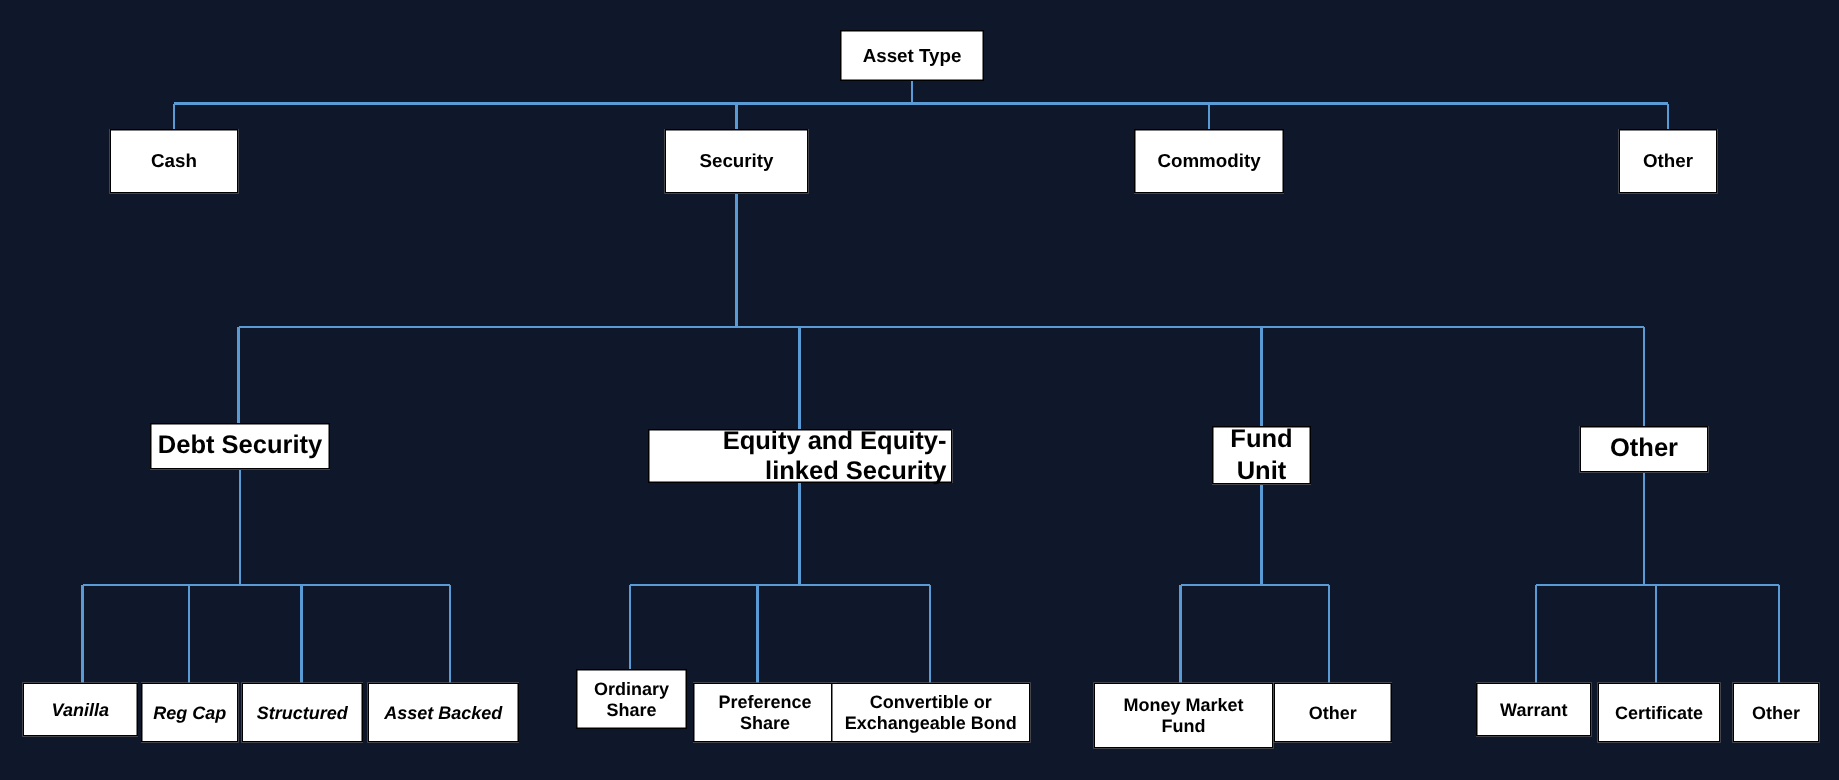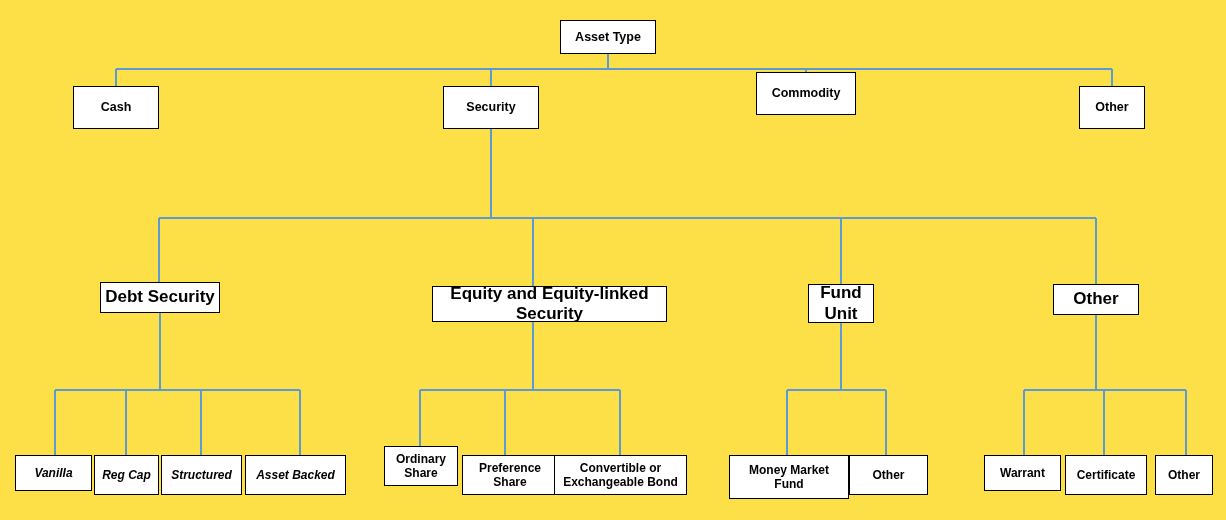--- a/index.html
+++ b/index.html
@@ -8,21 +8,21 @@
     padding: 0;
     background: #ffffff;
   }
   body {
     font-family: "Liberation Sans", sans-serif;
   }
   #diagram-root {
     position: relative;
     width: 1226px;
     height: 520px;
-    background: #fde047;
+    background: #0f172a;
     overflow: hidden;
   }
   #connector-layer {
     position: absolute;
     left: 0;
     top: 0;
     width: 1226px;
     height: 520px;
   }
   .node {
@@ -93,30 +93,30 @@
   <div id="node-layer">
       <div class="node lvl0" style="left: 560px; top: 20px; width: 96px; height: 34px;">
         <span class="node-label">Asset Type</span>
       </div>
       <div class="node lvl1" style="left: 73px; top: 86px; width: 86px; height: 43px;">
         <span class="node-label">Cash</span>
       </div>
       <div class="node lvl1" style="left: 443px; top: 86px; width: 96px; height: 43px;">
         <span class="node-label">Security</span>
       </div>
-      <div class="node lvl1" style="left: 756px; top: 72px; width: 100px; height: 43px;">
+      <div class="node lvl1" style="left: 756px; top: 86px; width: 100px; height: 43px;">
         <span class="node-label">Commodity</span>
       </div>
       <div class="node lvl1" style="left: 1079px; top: 86px; width: 66px; height: 43px;">
         <span class="node-label">Other</span>
       </div>
       <div class="node lvl2" style="left: 100px; top: 282px; width: 120px; height: 31px;">
         <span class="node-label">Debt Security</span>
       </div>
-      <div class="node lvl2" style="left: 432px; top: 286px; width: 235px; height: 36px;">
+      <div class="node lvl2" style="left: 432px; top: 286px; width: 203px; height: 36px; text-align: right;">
         <span class="node-label">Equity and Equity-linked Security</span>
       </div>
       <div class="node lvl2" style="left: 808px; top: 284px; width: 66px; height: 39px;">
         <span class="node-label">Fund
 Unit</span>
       </div>
       <div class="node lvl2" style="left: 1053px; top: 284px; width: 86px; height: 31px;">
         <span class="node-label">Other</span>
       </div>
       <div class="node lvl3 italic" style="left: 15px; top: 455px; width: 77px; height: 36px;">

